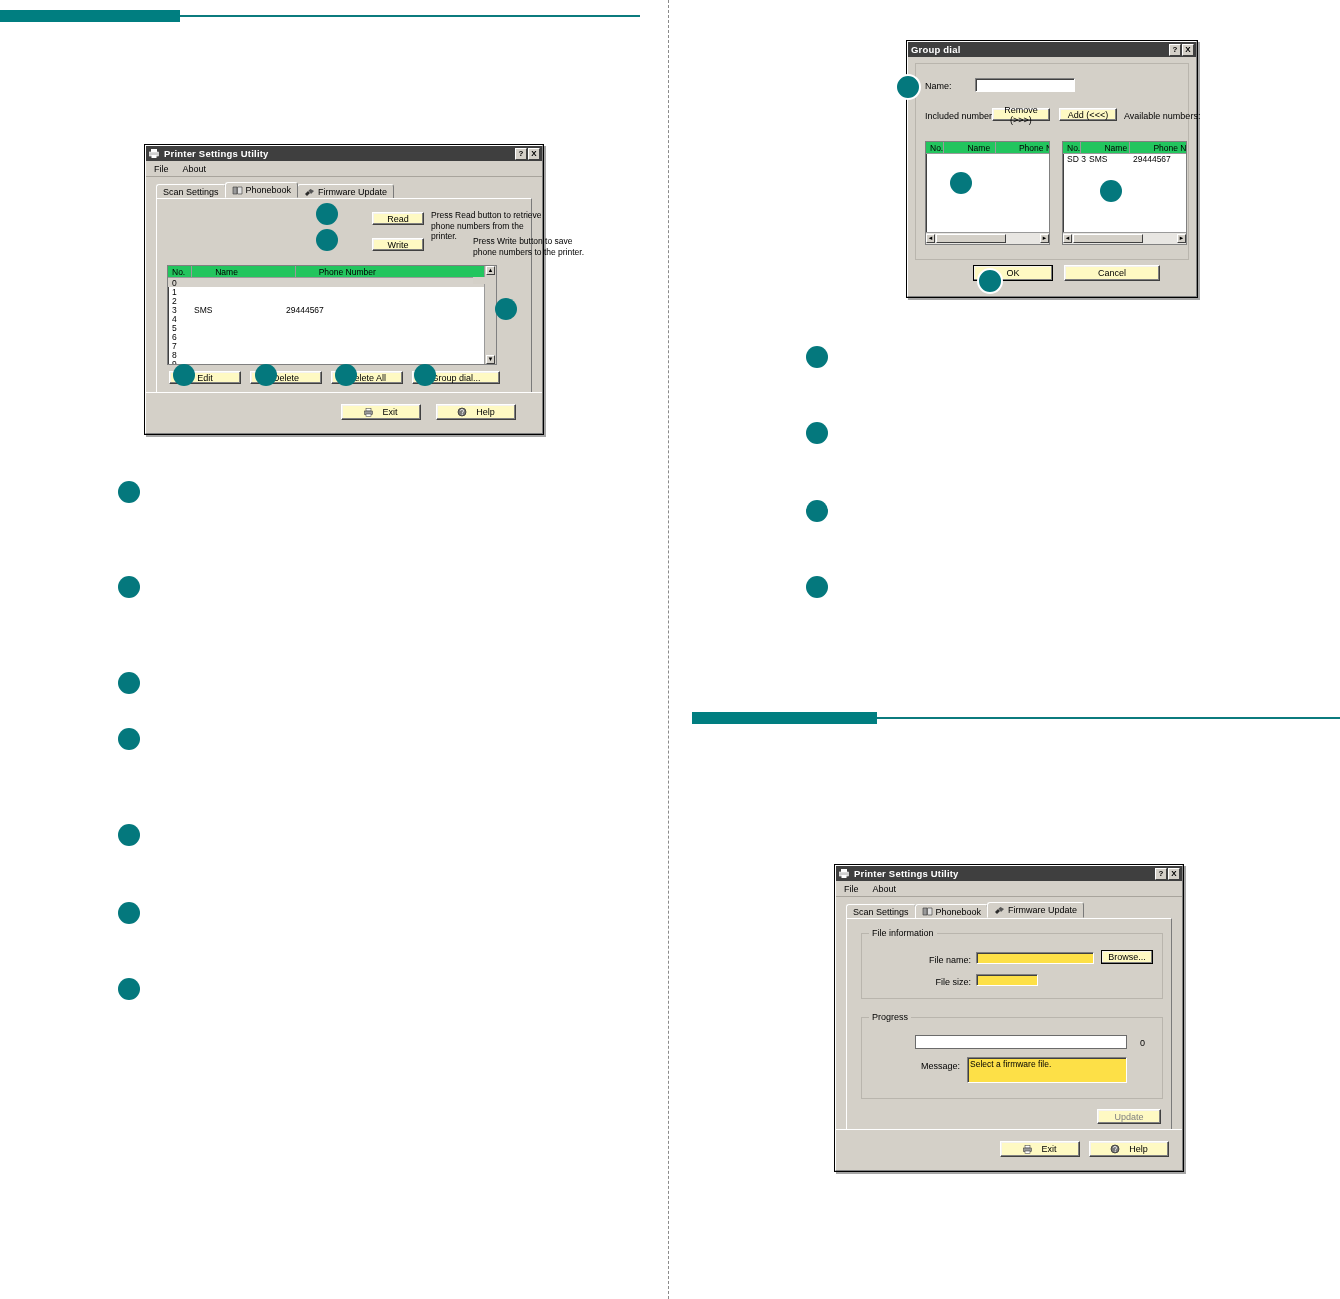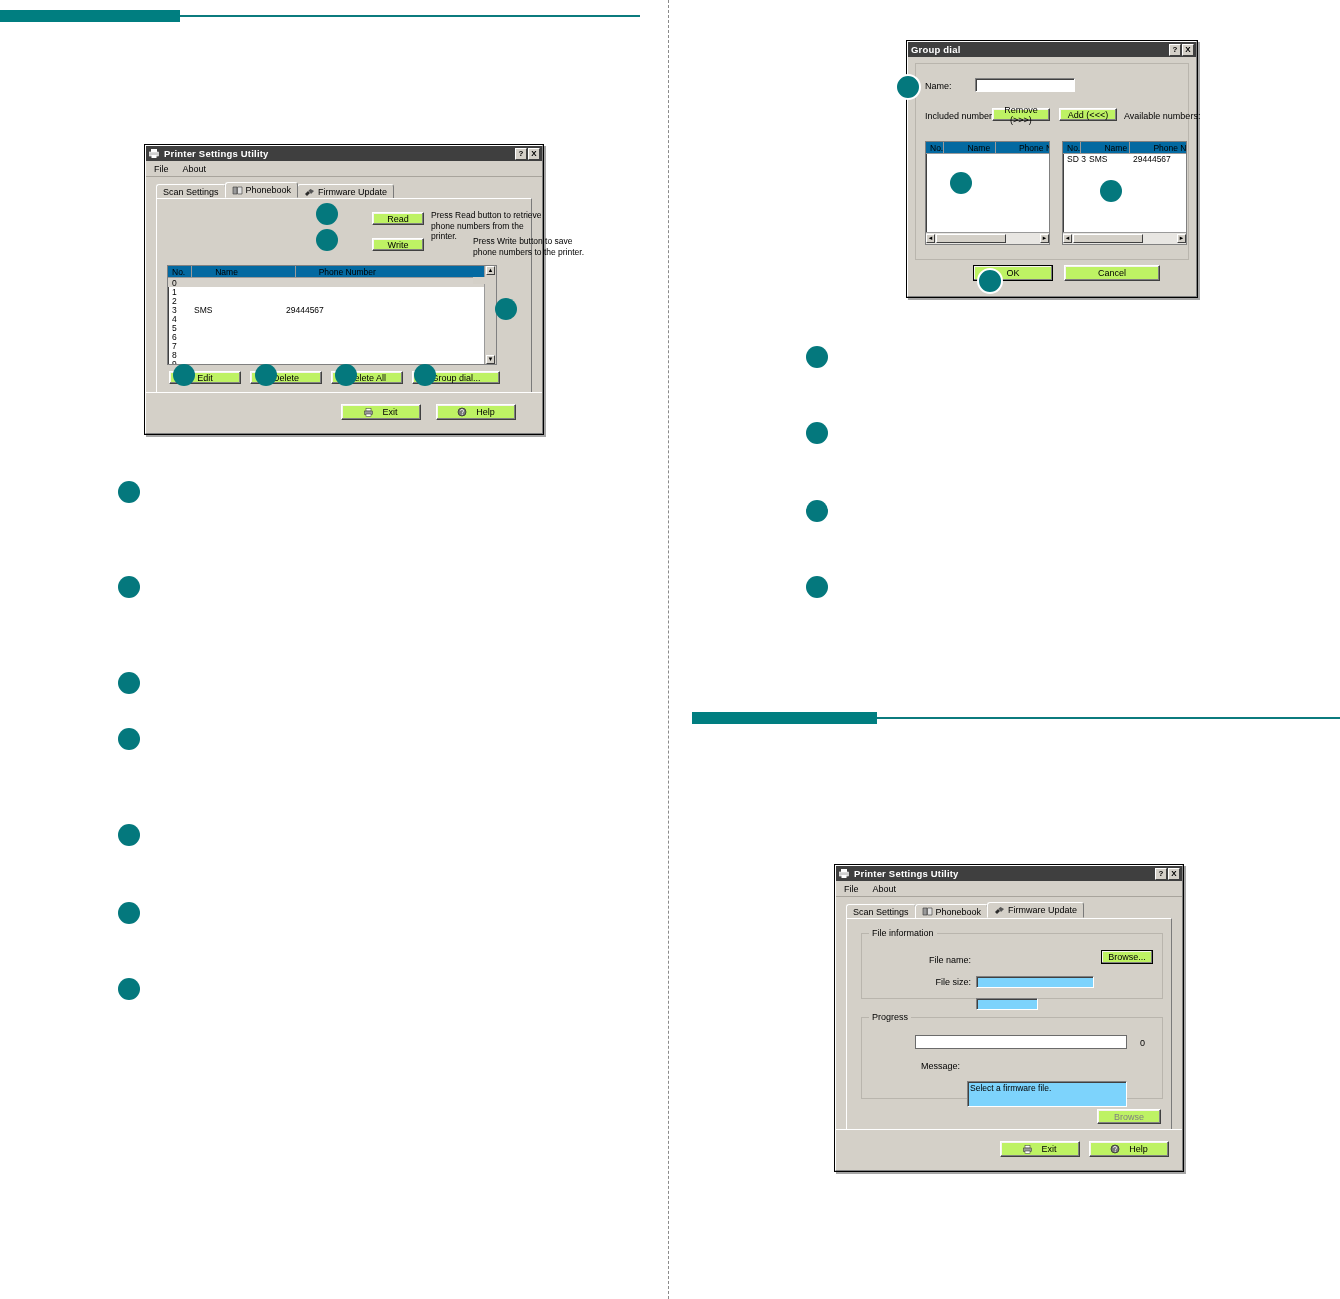--- a/index.html
+++ b/index.html
@@ -67,39 +67,39 @@
     border:1px solid #fff;border-right-color:#7a7a7a;border-bottom-color:#7a7a7a;
     position:relative;box-sizing:border-box;
   }
 
   
   .gb{position:absolute;border:1px solid #9a9a9a;border-top-color:#9a9a9a;}
   .gb-label{position:absolute;top:-6px;left:7px;background:#d4d0c8;padding:0 3px;font-size:9px;}
 
   
   .btn{
-    background:#bef264;
+    background:#fef9c3;
     border:1px solid #fff;border-right-color:#404040;border-bottom-color:#404040;
     box-shadow:inset -1px -1px 0 #808080, inset 1px 1px 0 #f5f3ef;
     font-size:9px;text-align:center;display:flex;align-items:center;justify-content:center;
     box-sizing:border-box;color:#000;gap:8px;
   }
   .btn.default{border:1px solid #000;box-shadow:inset -1px -1px 0 #808080, inset 1px 1px 0 #f5f3ef;}
   .btn.disabled{color:#808080;}
 
   
   .field{
     background:#fff;border:1px solid #808080;border-right-color:#fff;border-bottom-color:#fff;
     box-shadow:inset 1px 1px 0 #404040;box-sizing:border-box;
   }
-  .field.gray{background:#7dd3fc;margin-top:24px;}
+  .field.gray{background:#fde047;}
 
   
   .lv{background:#fff;border:1px solid #808080;box-shadow:inset 1px 1px 0 #404040;box-sizing:border-box;position:relative;overflow:hidden;}
-  .lv-head{display:flex;height:11px;background:#0369a1;border-bottom:1px solid #9a9a9a;font-size:8.5px;gap:19px;}
+  .lv-head{display:flex;height:11px;background:#22c55e;border-bottom:1px solid #9a9a9a;font-size:8.5px;gap:19px;}
   .lv-head div{
     border-right:1px solid #9a9a9a;padding:0 0 0 4px;display:flex;align-items:center;
     box-sizing:border-box;overflow:hidden;white-space:nowrap;
   }
   .lv-body{position:relative;font-size:8.5px;}
   .lv-row{height:9px;display:flex;align-items:center;white-space:nowrap;}
   .lv-row .c-no{padding-left:4px;box-sizing:border-box;}
   .lv-row .c-nm{box-sizing:border-box;}
   .lv-row .c-ph{box-sizing:border-box;}
   .lv-row.sel{background:#d6d2cb;}
@@ -469,21 +469,21 @@
           <span class="gb-label">Progress</span>
         </div>
         <div class="field" style="position:absolute;left:68px;top:116px;width:212px;height:14px;border:1px solid #6b6b6b;box-shadow:none;">
           <div id="progress-fill" style="height:100%;background:#04787d;width:0%;"></div>
         </div>
         <div class="lbl" style="position:absolute;left:293px;top:119px;">0</div>
         <div class="lbl" style="position:absolute;left:43px;top:142px;width:70px;text-align:right;">Message:</div>
         <div class="field gray" style="position:absolute;left:120px;top:138px;width:160px;height:26px;font-size:8.5px;padding:1px 2px;color:#000;">Select a firmware file.</div>
 
         <div class="btn disabled" style="position:absolute;left:250px;top:190px;width:64px;height:15px;">
-          <span>Browse</span>
+          <span>Update</span>
         </div>
       </div>
 
       <div style="position:absolute;left:1px;right:1px;bottom:1px;height:40px;background:#d4d0c8;border-top:1px solid #fff;">
         <div class="btn" style="position:absolute;left:164px;top:11px;width:80px;height:16px;">
           <span class="ico ico-printer">
             <svg width="10" height="9" viewBox="0 0 10 9">
                 <rect x="2" y="0.5" width="5" height="2.5" fill="#fff" stroke="#333" stroke-width=".5"></rect>
                 <rect x="0.5" y="3" width="8" height="3.5" fill="#9a9a9a" stroke="#333" stroke-width=".5"></rect>
                 <rect x="2" y="6" width="5" height="2.5" fill="#fff" stroke="#333" stroke-width=".5"></rect>

